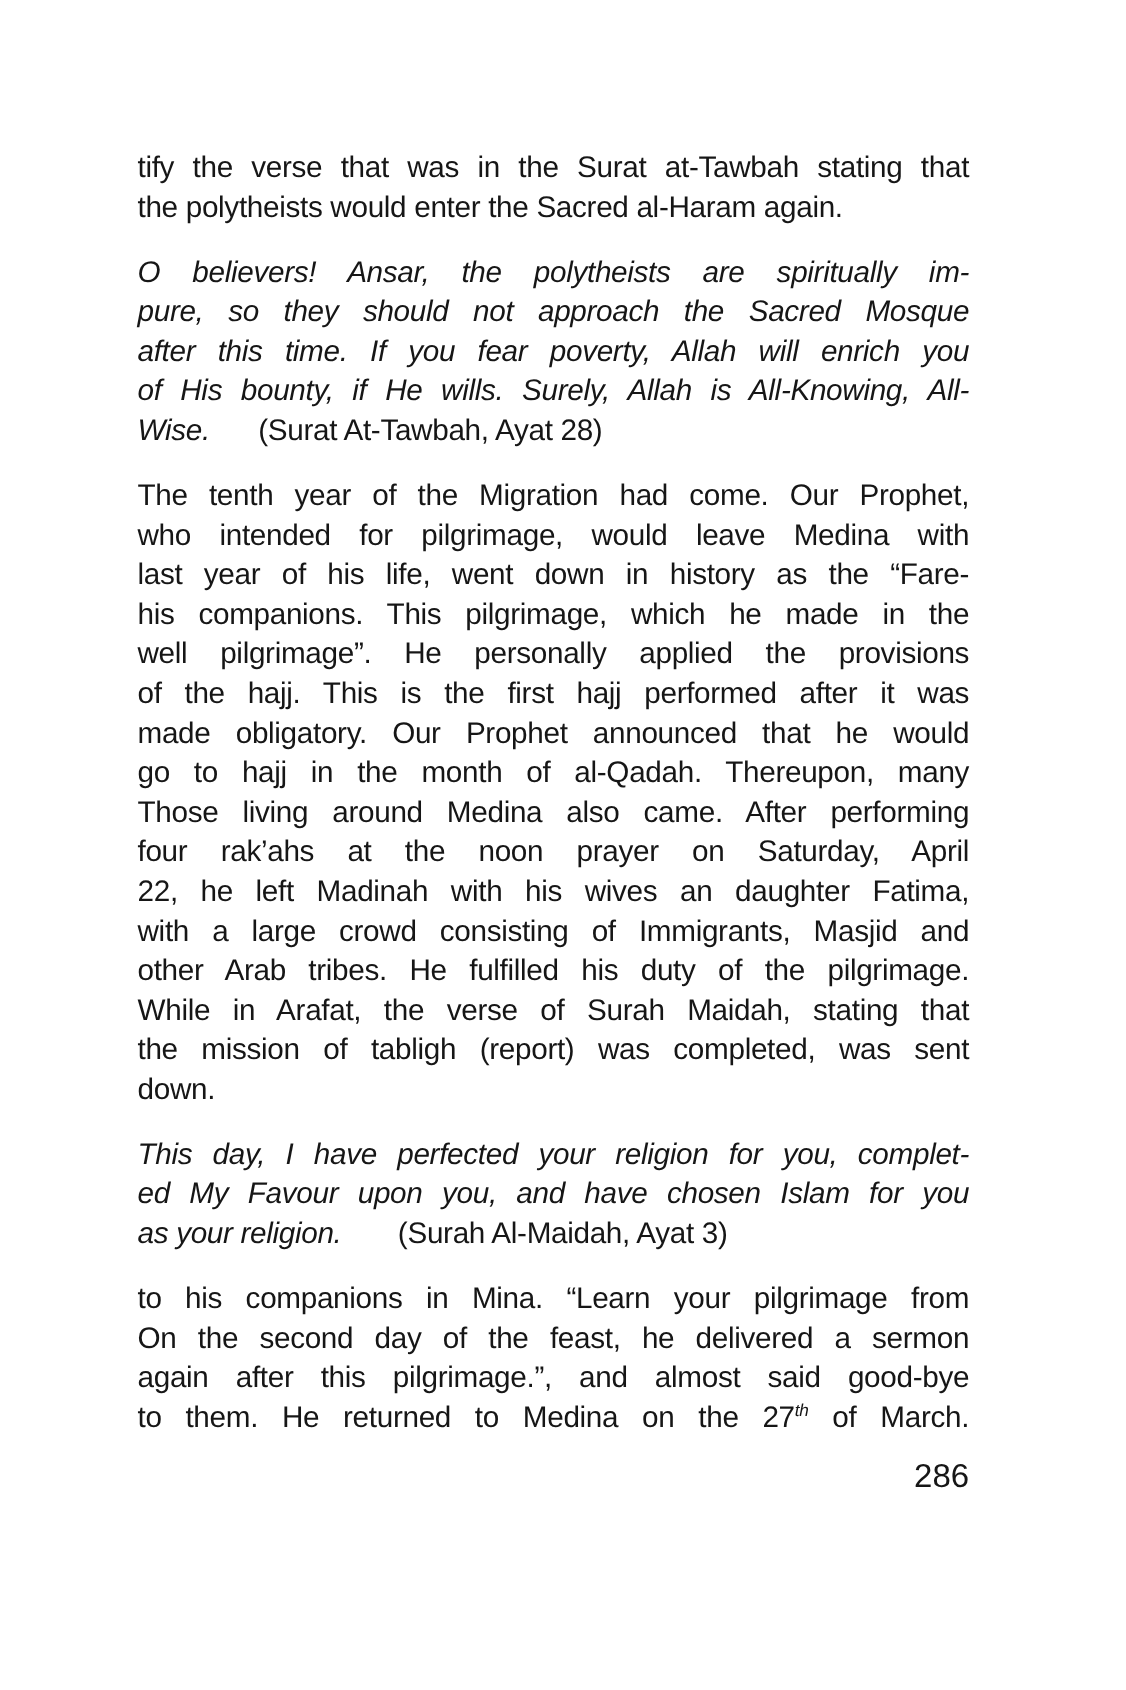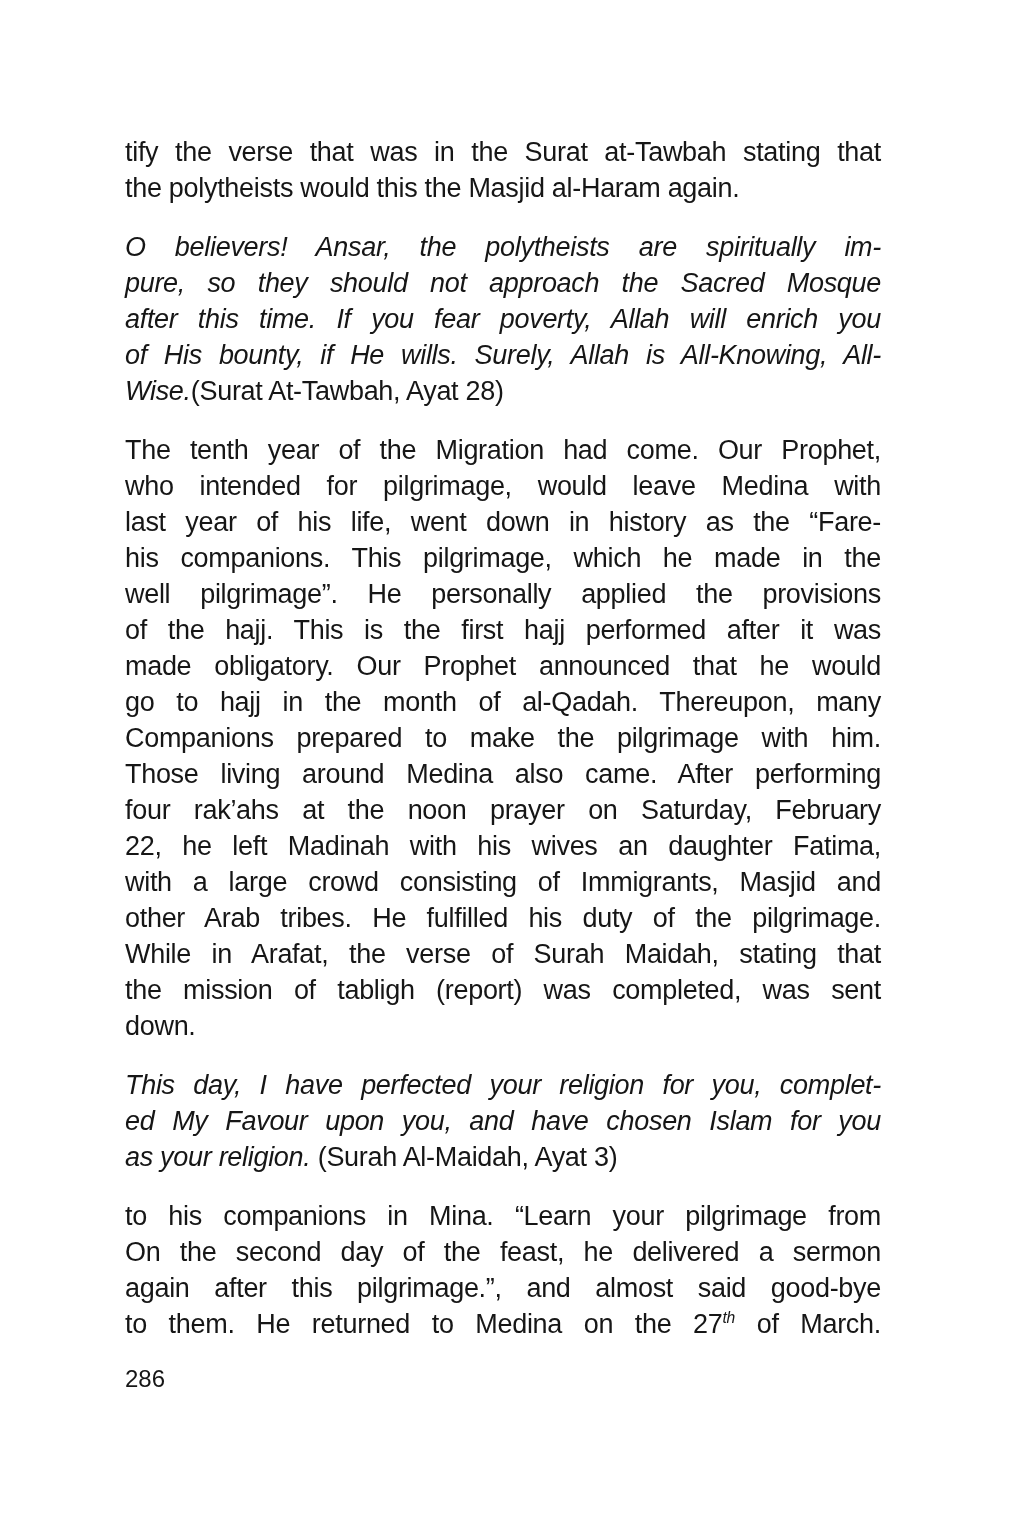--- a/index.html
+++ b/index.html
@@ -23,62 +23,62 @@
     line-height: 36px;
     letter-spacing: -0.3px;
   }
   .para.italic { font-style: italic; }
   .line { text-align: left; white-space: normal; }
   .line.just {
     text-align: justify;
     text-align-last: justify;
     text-justify: inter-word;
   }
-  .roman { font-style: normal; }
+  .roman { font-style: normal; margin-left: 44px; }
   sup {
     font-size: 0.58em;
     line-height: 0;
     vertical-align: super;
     font-style: italic;
   }
   .footer {
     margin-top: 18px;
-    font-size: 24px;
+    font-size: 30px;
     line-height: 28px;
     letter-spacing: 0;
+    text-align: right;
   }
 </style>
 </head>
 <body>
 
 <div class="sheet">
   <div id="text-column">
       <div class="para">
         <div class="line just"><span>tify the verse that was in the Surat at-Tawbah stating that</span></div>
-        <div class="line"><span>the polytheists would this the Masjid al-Haram again.</span></div>
+        <div class="line"><span>the polytheists would enter the Sacred al-Haram again.</span></div>
       </div>
       <div class="para italic">
         <div class="line just"><span>O believers! Ansar, the polytheists are spiritually im-</span></div>
         <div class="line just"><span>pure, so they should not approach the Sacred Mosque</span></div>
         <div class="line just"><span>after this time. If you fear poverty, Allah will enrich you</span></div>
         <div class="line just"><span>of His bounty, if He wills. Surely, Allah is All-Knowing, All-</span></div>
         <div class="line"><span>Wise.</span><span class="roman">(Surat At-Tawbah, Ayat 28)</span></div>
       </div>
       <div class="para">
         <div class="line just"><span>The tenth year of the Migration had come. Our Prophet,</span></div>
         <div class="line just"><span>who intended for pilgrimage, would leave Medina with</span></div>
         <div class="line just"><span>last year of his life, went down in history as the “Fare-</span></div>
         <div class="line just"><span>his companions. This pilgrimage, which he made in the</span></div>
         <div class="line just"><span>well pilgrimage”. He personally applied the provisions</span></div>
         <div class="line just"><span>of the hajj. This is the first hajj performed after it was</span></div>
         <div class="line just"><span>made obligatory. Our Prophet announced that he would</span></div>
         <div class="line just"><span>go to hajj in the month of al-Qadah. Thereupon, many</span></div>
-        <div class="line just"><span>Companions prepared to make the pilgrimage with him.</span></div>
         <div class="line just"><span>Those living around Medina also came. After performing</span></div>
-        <div class="line just"><span>four rak’ahs at the noon prayer on Saturday, February</span></div>
+        <div class="line just"><span>four rak’ahs at the noon prayer on Saturday, April</span></div>
         <div class="line just"><span>22, he left Madinah with his wives an daughter Fatima,</span></div>
         <div class="line just"><span>with a large crowd consisting of Immigrants, Masjid and</span></div>
         <div class="line just"><span>other Arab tribes. He fulfilled his duty of the pilgrimage.</span></div>
         <div class="line just"><span>While in Arafat, the verse of Surah Maidah, stating that</span></div>
         <div class="line just"><span>the mission of tabligh (report) was completed, was sent</span></div>
         <div class="line"><span>down.</span></div>
       </div>
       <div class="para italic">
         <div class="line just"><span>This day, I have perfected your religion for you, complet-</span></div>
         <div class="line just"><span>ed My Favour upon you, and have chosen Islam for you</span></div>

